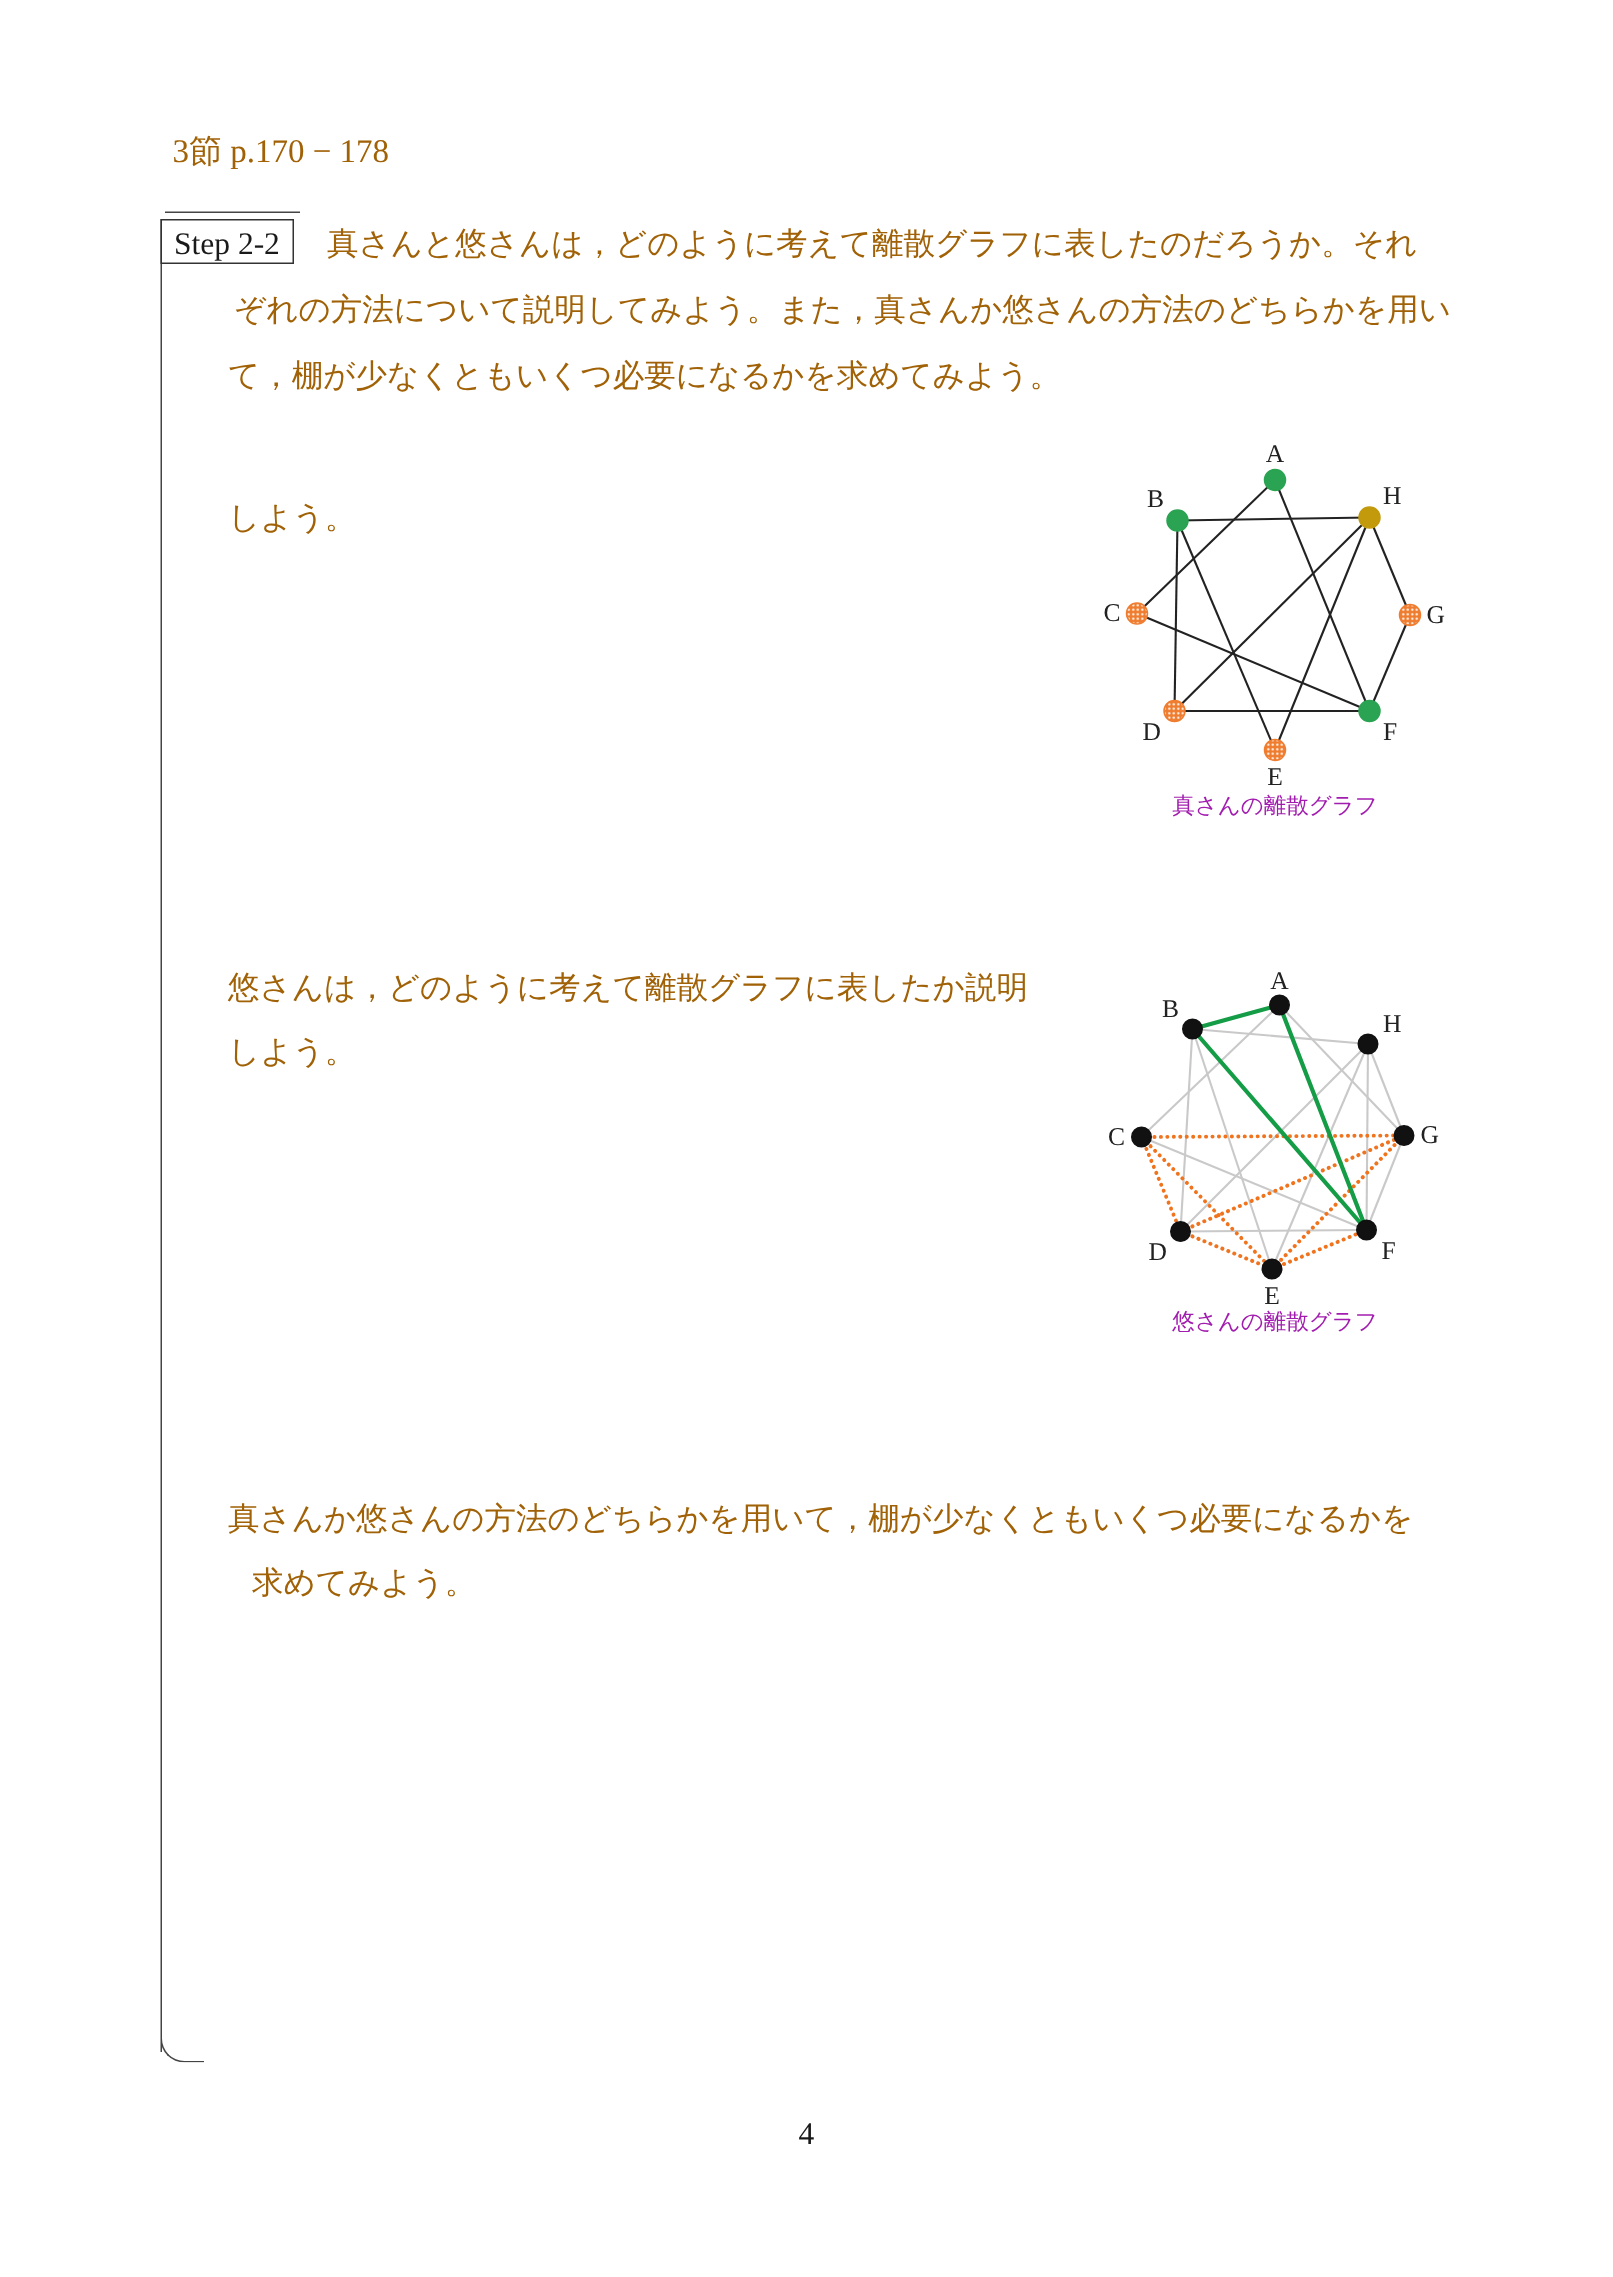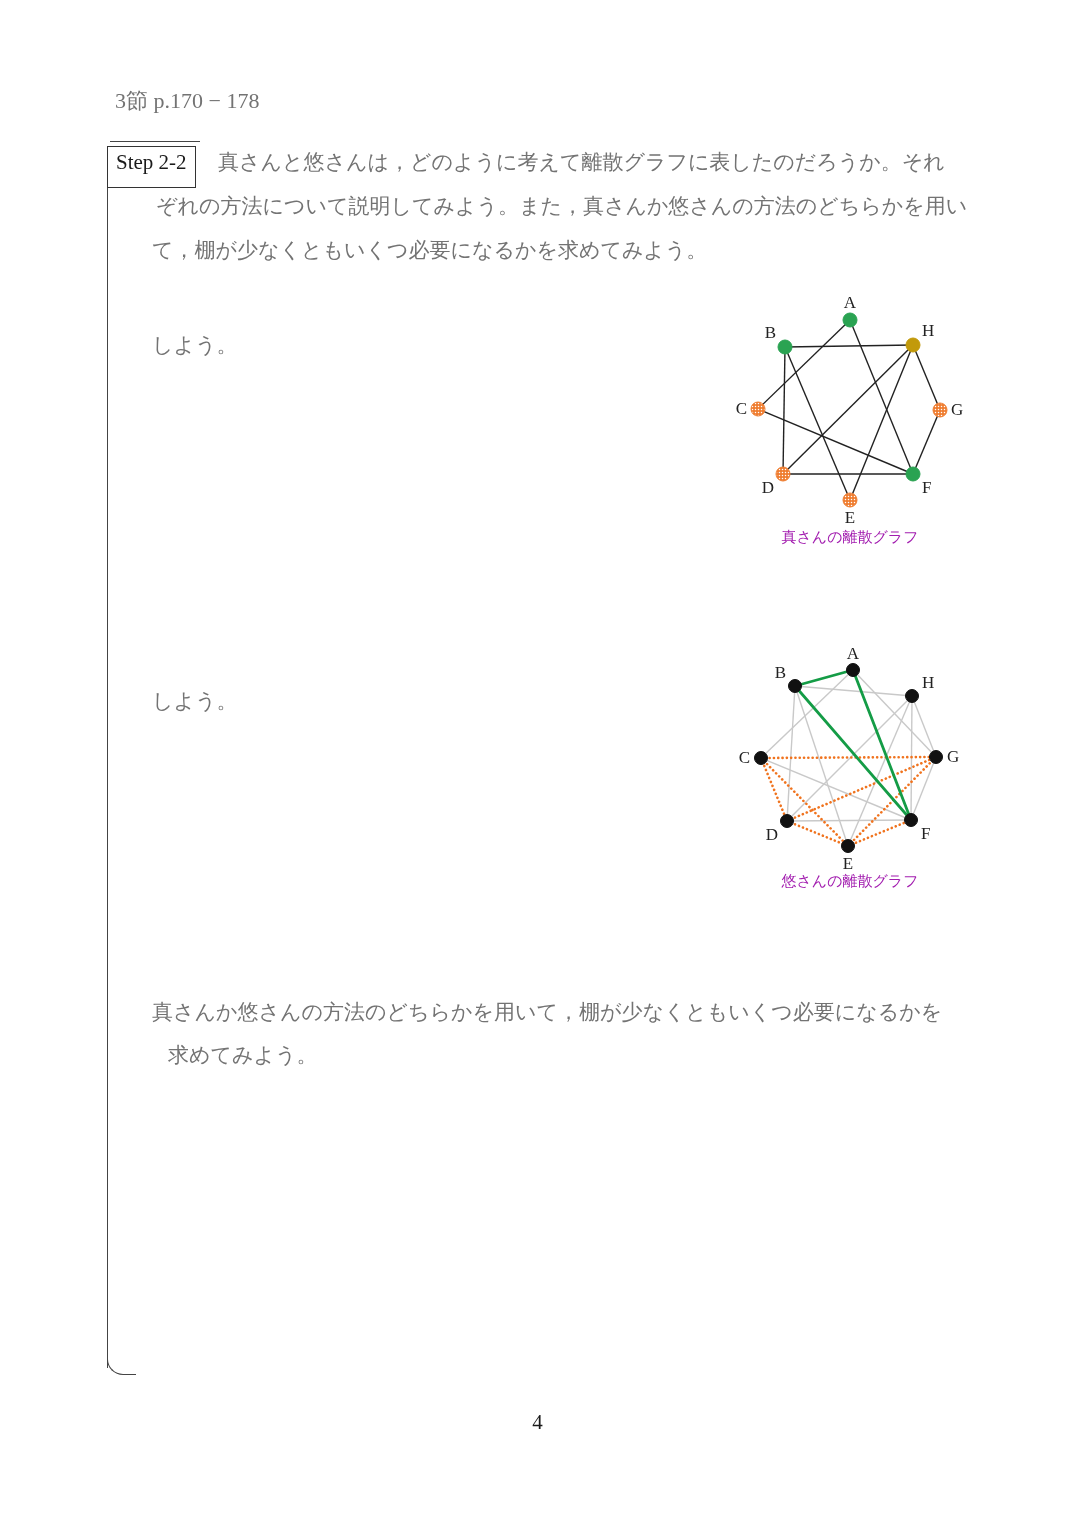--- a/index.html
+++ b/index.html
@@ -4,26 +4,26 @@
 <style>
   html,body{margin:0;padding:0;background:#ffffff;}
   .page{
     position:relative;
     width:1075px;height:1518px;
     background:#ffffff;
     font-family:"Liberation Serif","DejaVu Serif",serif;
     color:#1a1a1a;
     overflow:hidden;
   }
-  .txt{position:absolute;white-space:nowrap;font-size:21px;line-height:1.2;color:#737373;}
+  .txt{position:absolute;white-space:nowrap;font-size:21px;line-height:1.2;color:#a16207;}
   .header{top:88px;left:115px;font-size:22px;}
   .step-badge{
     position:absolute;top:146px;left:107px;
     border:1.3px solid #333;
-    padding:3px 8px 12px 8px;
+    padding:3px 8px 0 8px;
     font-size:21px;
   }
   .bracket-v{
     position:absolute;left:107px;top:146px;width:0;height:1222px;
     border-left:1.5px solid #444;
   }
   .bracket-top{
     position:absolute;left:110px;top:141px;width:90px;height:0;
     border-top:1.5px solid #444;
   }
@@ -90,20 +90,21 @@
       <text x="251" y="133" text-anchor="start" font-family="&quot;Liberation Serif&quot;,&quot;DejaVu Serif&quot;,serif" font-size="17" fill="#222222">G</text>
       <circle cx="83" cy="192" r="7" fill="url(#dotsOrange)" stroke="#ef7d30" stroke-width="1"></circle>
       <text x="74" y="211" text-anchor="end" font-family="&quot;Liberation Serif&quot;,&quot;DejaVu Serif&quot;,serif" font-size="17" fill="#222222">D</text>
       <circle cx="213" cy="192" r="7" fill="#2aa352" stroke="#2aa352" stroke-width="1"></circle>
       <text x="222" y="211" text-anchor="start" font-family="&quot;Liberation Serif&quot;,&quot;DejaVu Serif&quot;,serif" font-size="17" fill="#222222">F</text>
       <circle cx="150" cy="218" r="7" fill="url(#dotsOrange)" stroke="#ef7d30" stroke-width="1"></circle>
       <text x="150" y="241" text-anchor="middle" font-family="&quot;Liberation Serif&quot;,&quot;DejaVu Serif&quot;,serif" font-size="17" fill="#222222">E</text>
     </svg>
   <div class="caption" style="top:528px;">真さんの離散グラフ</div>
 
+  <div class="txt" style="left:152px;top:646px;">悠さんは，どのように考えて離散グラフに表したか説明</div>
   <div class="txt" style="left:152px;top:689px;">しよう。</div>
 
   <svg id="graph-1" class="graph-svg" viewBox="0 0 280 250">
   <line x1="153" y1="32" x2="61" y2="120" stroke="#c9c9c9" stroke-width="1.4" stroke-linecap="butt"></line>
       <line x1="153" y1="32" x2="236" y2="119" stroke="#c9c9c9" stroke-width="1.4" stroke-linecap="butt"></line>
       <line x1="95" y1="48" x2="87" y2="183" stroke="#c9c9c9" stroke-width="1.4" stroke-linecap="butt"></line>
       <line x1="95" y1="48" x2="148" y2="208" stroke="#c9c9c9" stroke-width="1.4" stroke-linecap="butt"></line>
       <line x1="95" y1="48" x2="212" y2="58" stroke="#c9c9c9" stroke-width="1.4" stroke-linecap="butt"></line>
       <line x1="61" y1="120" x2="211" y2="182" stroke="#c9c9c9" stroke-width="1.4" stroke-linecap="butt"></line>
       <line x1="87" y1="183" x2="211" y2="182" stroke="#c9c9c9" stroke-width="1.4" stroke-linecap="butt"></line>

